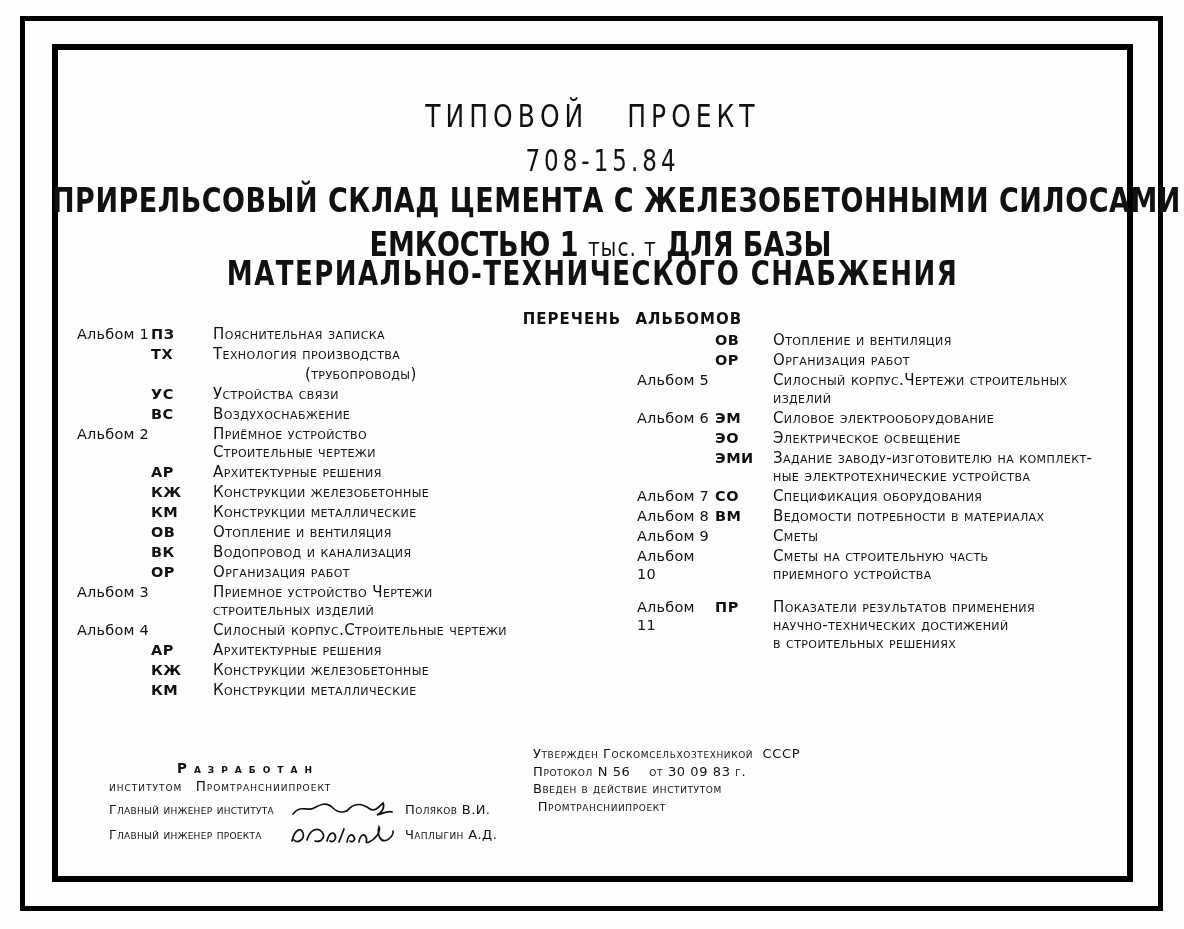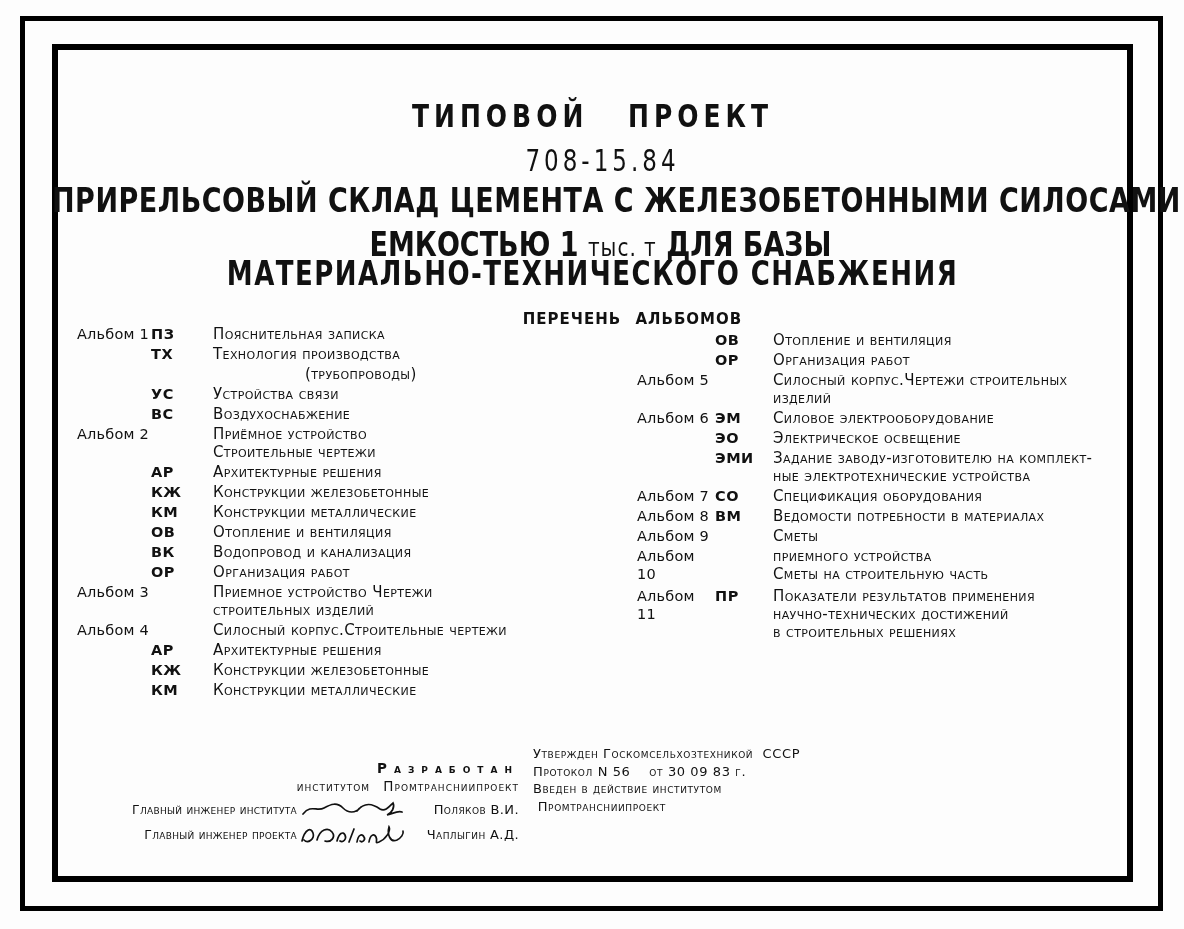--- a/index.html
+++ b/index.html
@@ -22,49 +22,49 @@
   }
   .content {
     position: absolute; left: 52px; top: 44px;
     width: 1081px; height: 838px;
   }
 
   
   .center-line { position: absolute; left: 0; width: 100%; text-align: center; white-space: nowrap; }
   .tall { display: inline-block; transform: scaleY(1.28); transform-origin: center; }
 
-  .doc-type { top: 58px; font-size: 25px; font-weight: 700; letter-spacing: 5px; word-spacing: 26px; }
+  .doc-type { top: 58px; font-size: 25px; font-weight: 400; letter-spacing: 5px; word-spacing: 26px; }
   .project-number { top: 104px; font-size: 23px; font-weight: 400; letter-spacing: 4px; padding-left: 20px; }
   .title-1 { top: 140px; font-size: 27px; font-weight: 700; letter-spacing: 0.5px; }
   .title-2 { top: 184px; font-size: 27px; font-weight: 700; margin-left: 8px; }
   .title-2 .unit { font-size: 20px; font-weight: 400; letter-spacing: 1px; }
   .title-3 { top: 214px; font-size: 26px; font-weight: 700; letter-spacing: 1.5px; }
   .subtitle { top: 266px; font-size: 15px; font-weight: 700; letter-spacing: 1px; word-spacing: 8px; font-variant: small-caps; margin-left: 40px; }
 
   
   .album-col { position: absolute; }
   .col-left  { left: 25px;  top: 281px; width: 500px; }
   .col-right { left: 585px; top: 287px; width: 496px; }
 
   .album-row { display: grid; margin-bottom: 2px; }
   .col-left  .album-row { grid-template-columns: 74px 62px 1fr; }
   .col-right .album-row { grid-template-columns: 78px 58px 1fr; }
-  .col-right .album-row:last-child { margin-top: 4px; }
+  .col-right .album-row:last-child { margin-top: 15px; }
 
   .album-label { font-size: 14.5px; line-height: 18px; letter-spacing: 0.2px; }
   .album-code  { font-size: 14.5px; line-height: 18px; font-weight: 700; letter-spacing: 0.5px; }
   .album-desc  { }
   .desc-line {
     font-size: 15px; line-height: 18px;
     font-variant: small-caps; letter-spacing: 0.4px;
   }
   .desc-line.paren { padding-left: 92px; }
 
   
-  .developed { position: absolute; left: 67px; top: 716px; width: 400px; text-align: right; }
+  .developed { position: absolute; left: 57px; top: 716px; width: 400px; }
   .developed-heading {
     font-size: 13.5px; font-weight: 700; letter-spacing: 7px;
     font-variant: small-caps; margin-left: 68px; margin-bottom: 2px;
   }
   .developed-org {
     font-size: 13.5px; font-variant: small-caps; letter-spacing: 1px;
     word-spacing: 8px; margin-bottom: 3px;
   }
   .sig-row { display: grid; grid-template-columns: 178px 118px 1fr; align-items: center; height: 24px; }
   .sig-label { font-size: 12.5px; font-variant: small-caps; letter-spacing: 0.3px; }
@@ -291,22 +291,22 @@
         <div class="album-label">Альбом 9</div>
         <div class="album-code"></div>
         <div class="album-desc">
           <div class="desc-line">Сметы</div>
         </div>
       </div>
       <div class="album-row">
         <div class="album-label">Альбом 10</div>
         <div class="album-code"></div>
         <div class="album-desc">
+          <div class="desc-line">Сметы на строительную часть</div>
           <div class="desc-line">приемного устройства</div>
-          <div class="desc-line">Сметы на строительную часть</div>
         </div>
       </div>
       <div class="album-row">
         <div class="album-label">Альбом 11</div>
         <div class="album-code">ПР</div>
         <div class="album-desc">
           <div class="desc-line">Показатели результатов применения</div>
           <div class="desc-line">научно-технических достижений</div>
           <div class="desc-line">в строительных решениях</div>
         </div>

